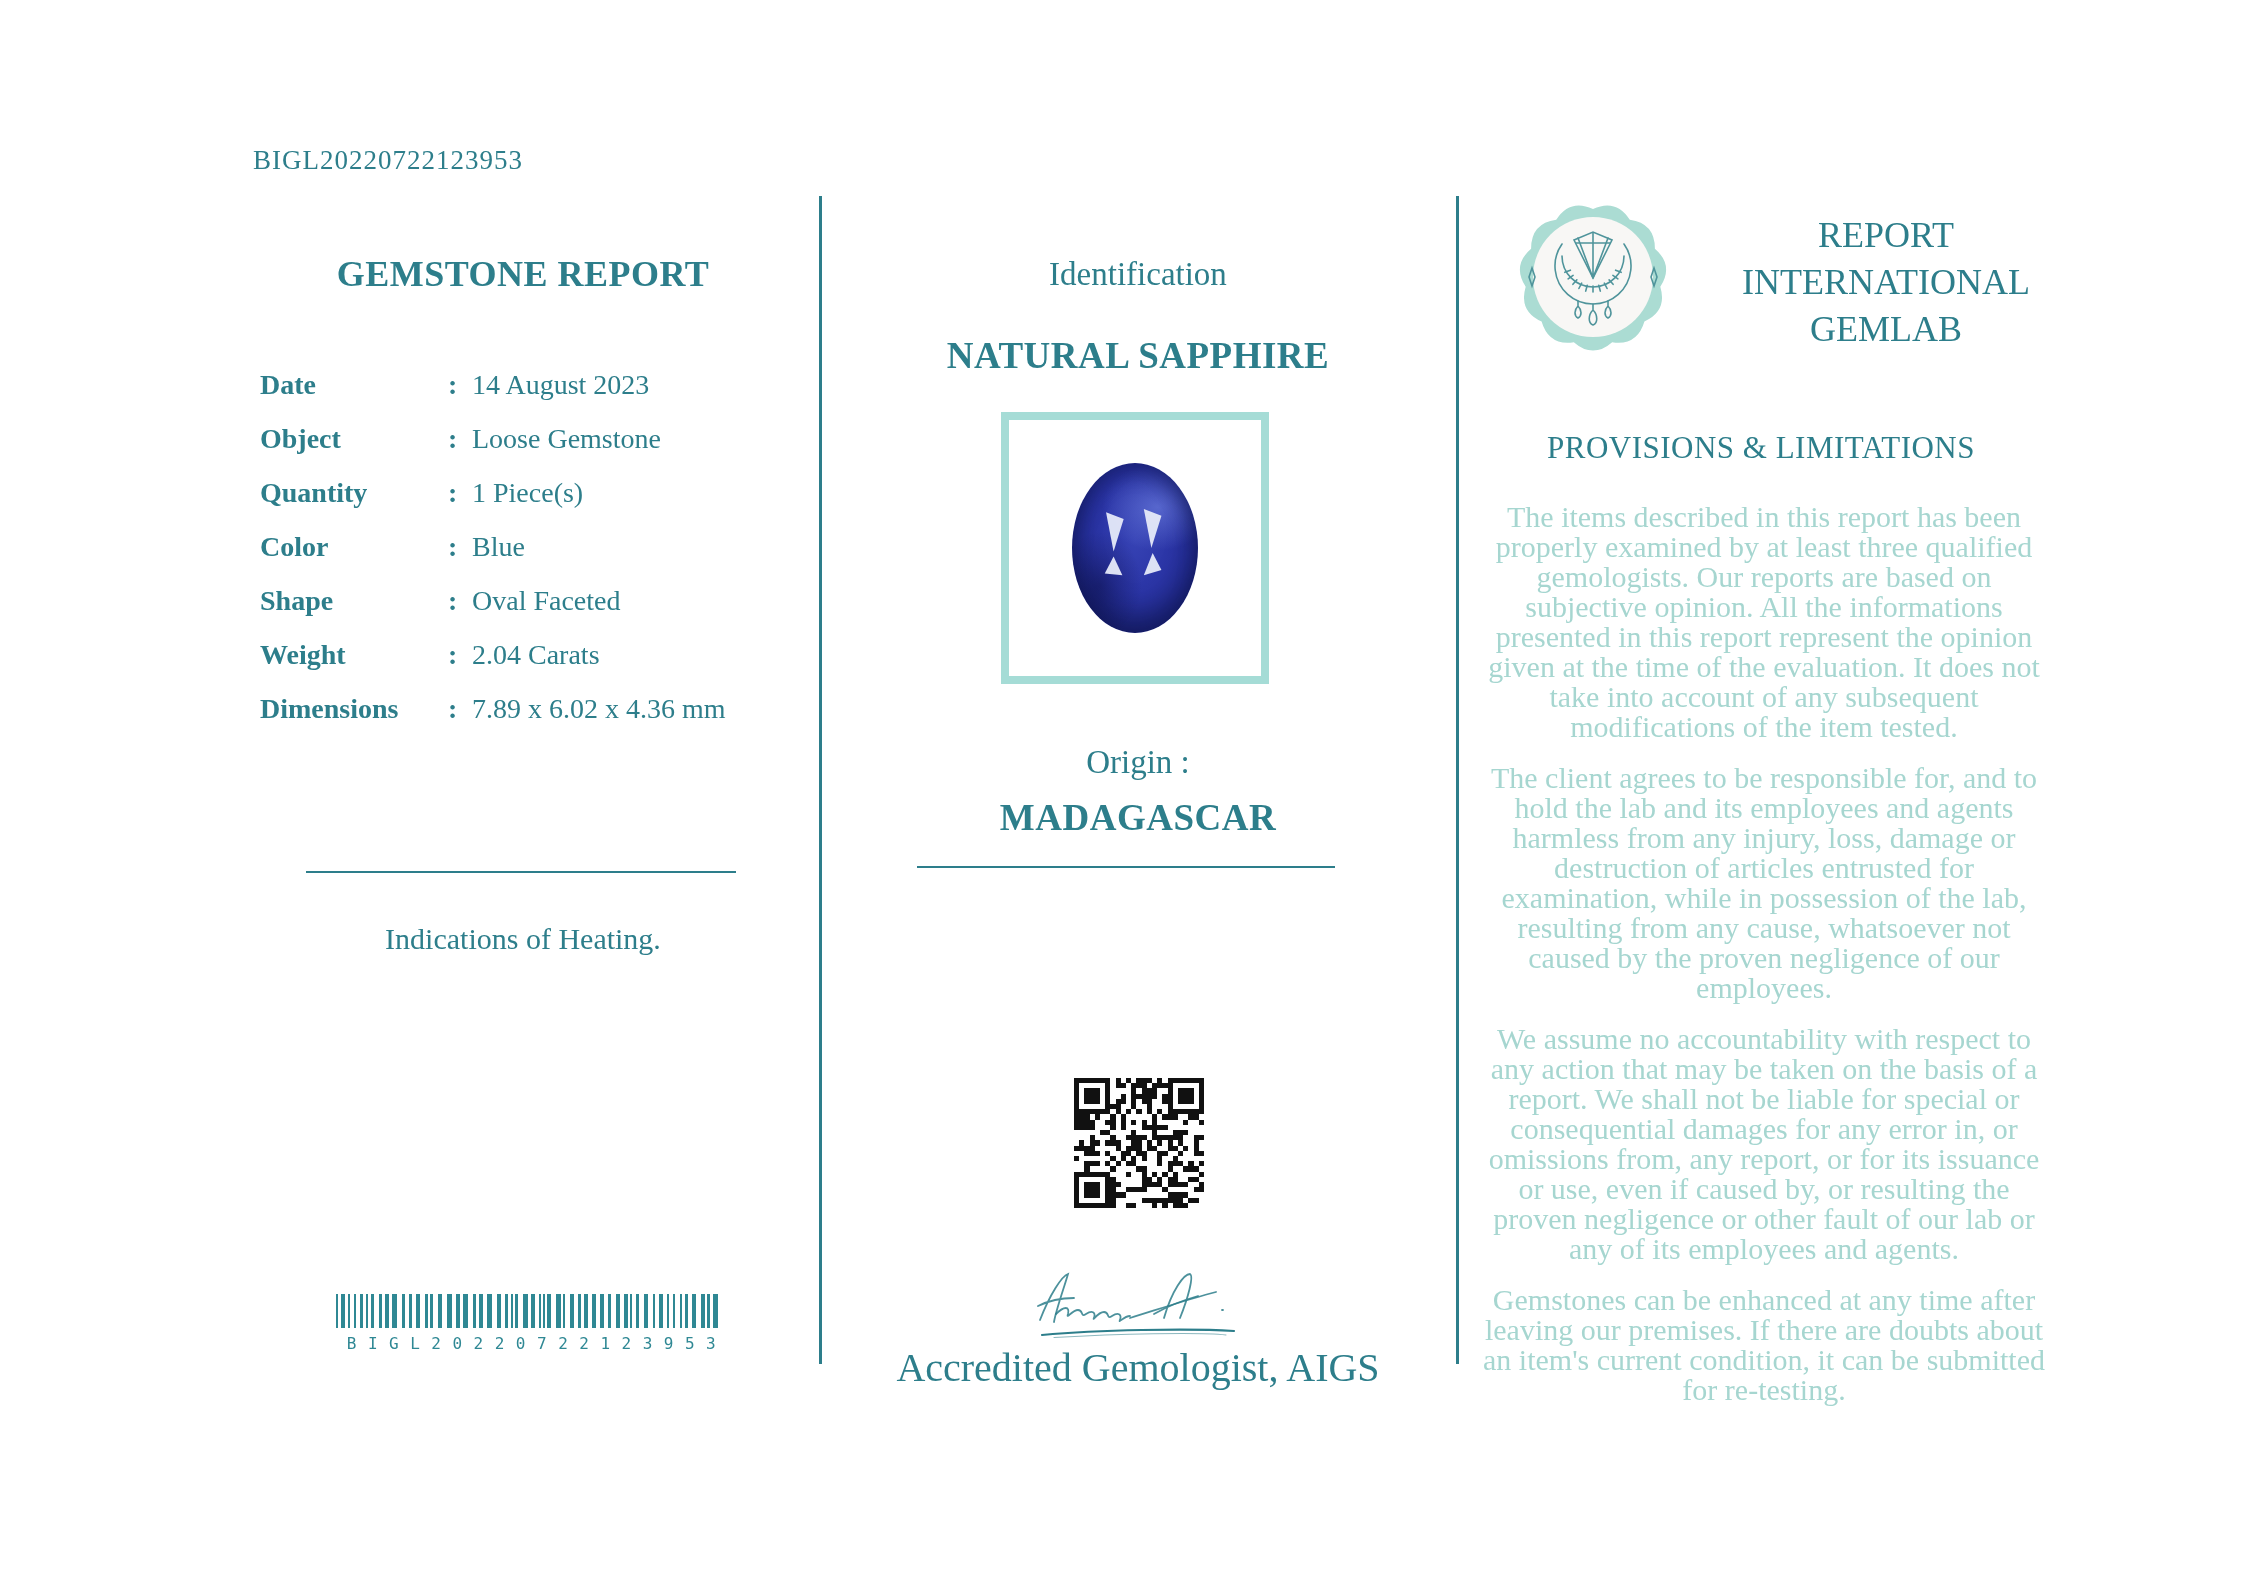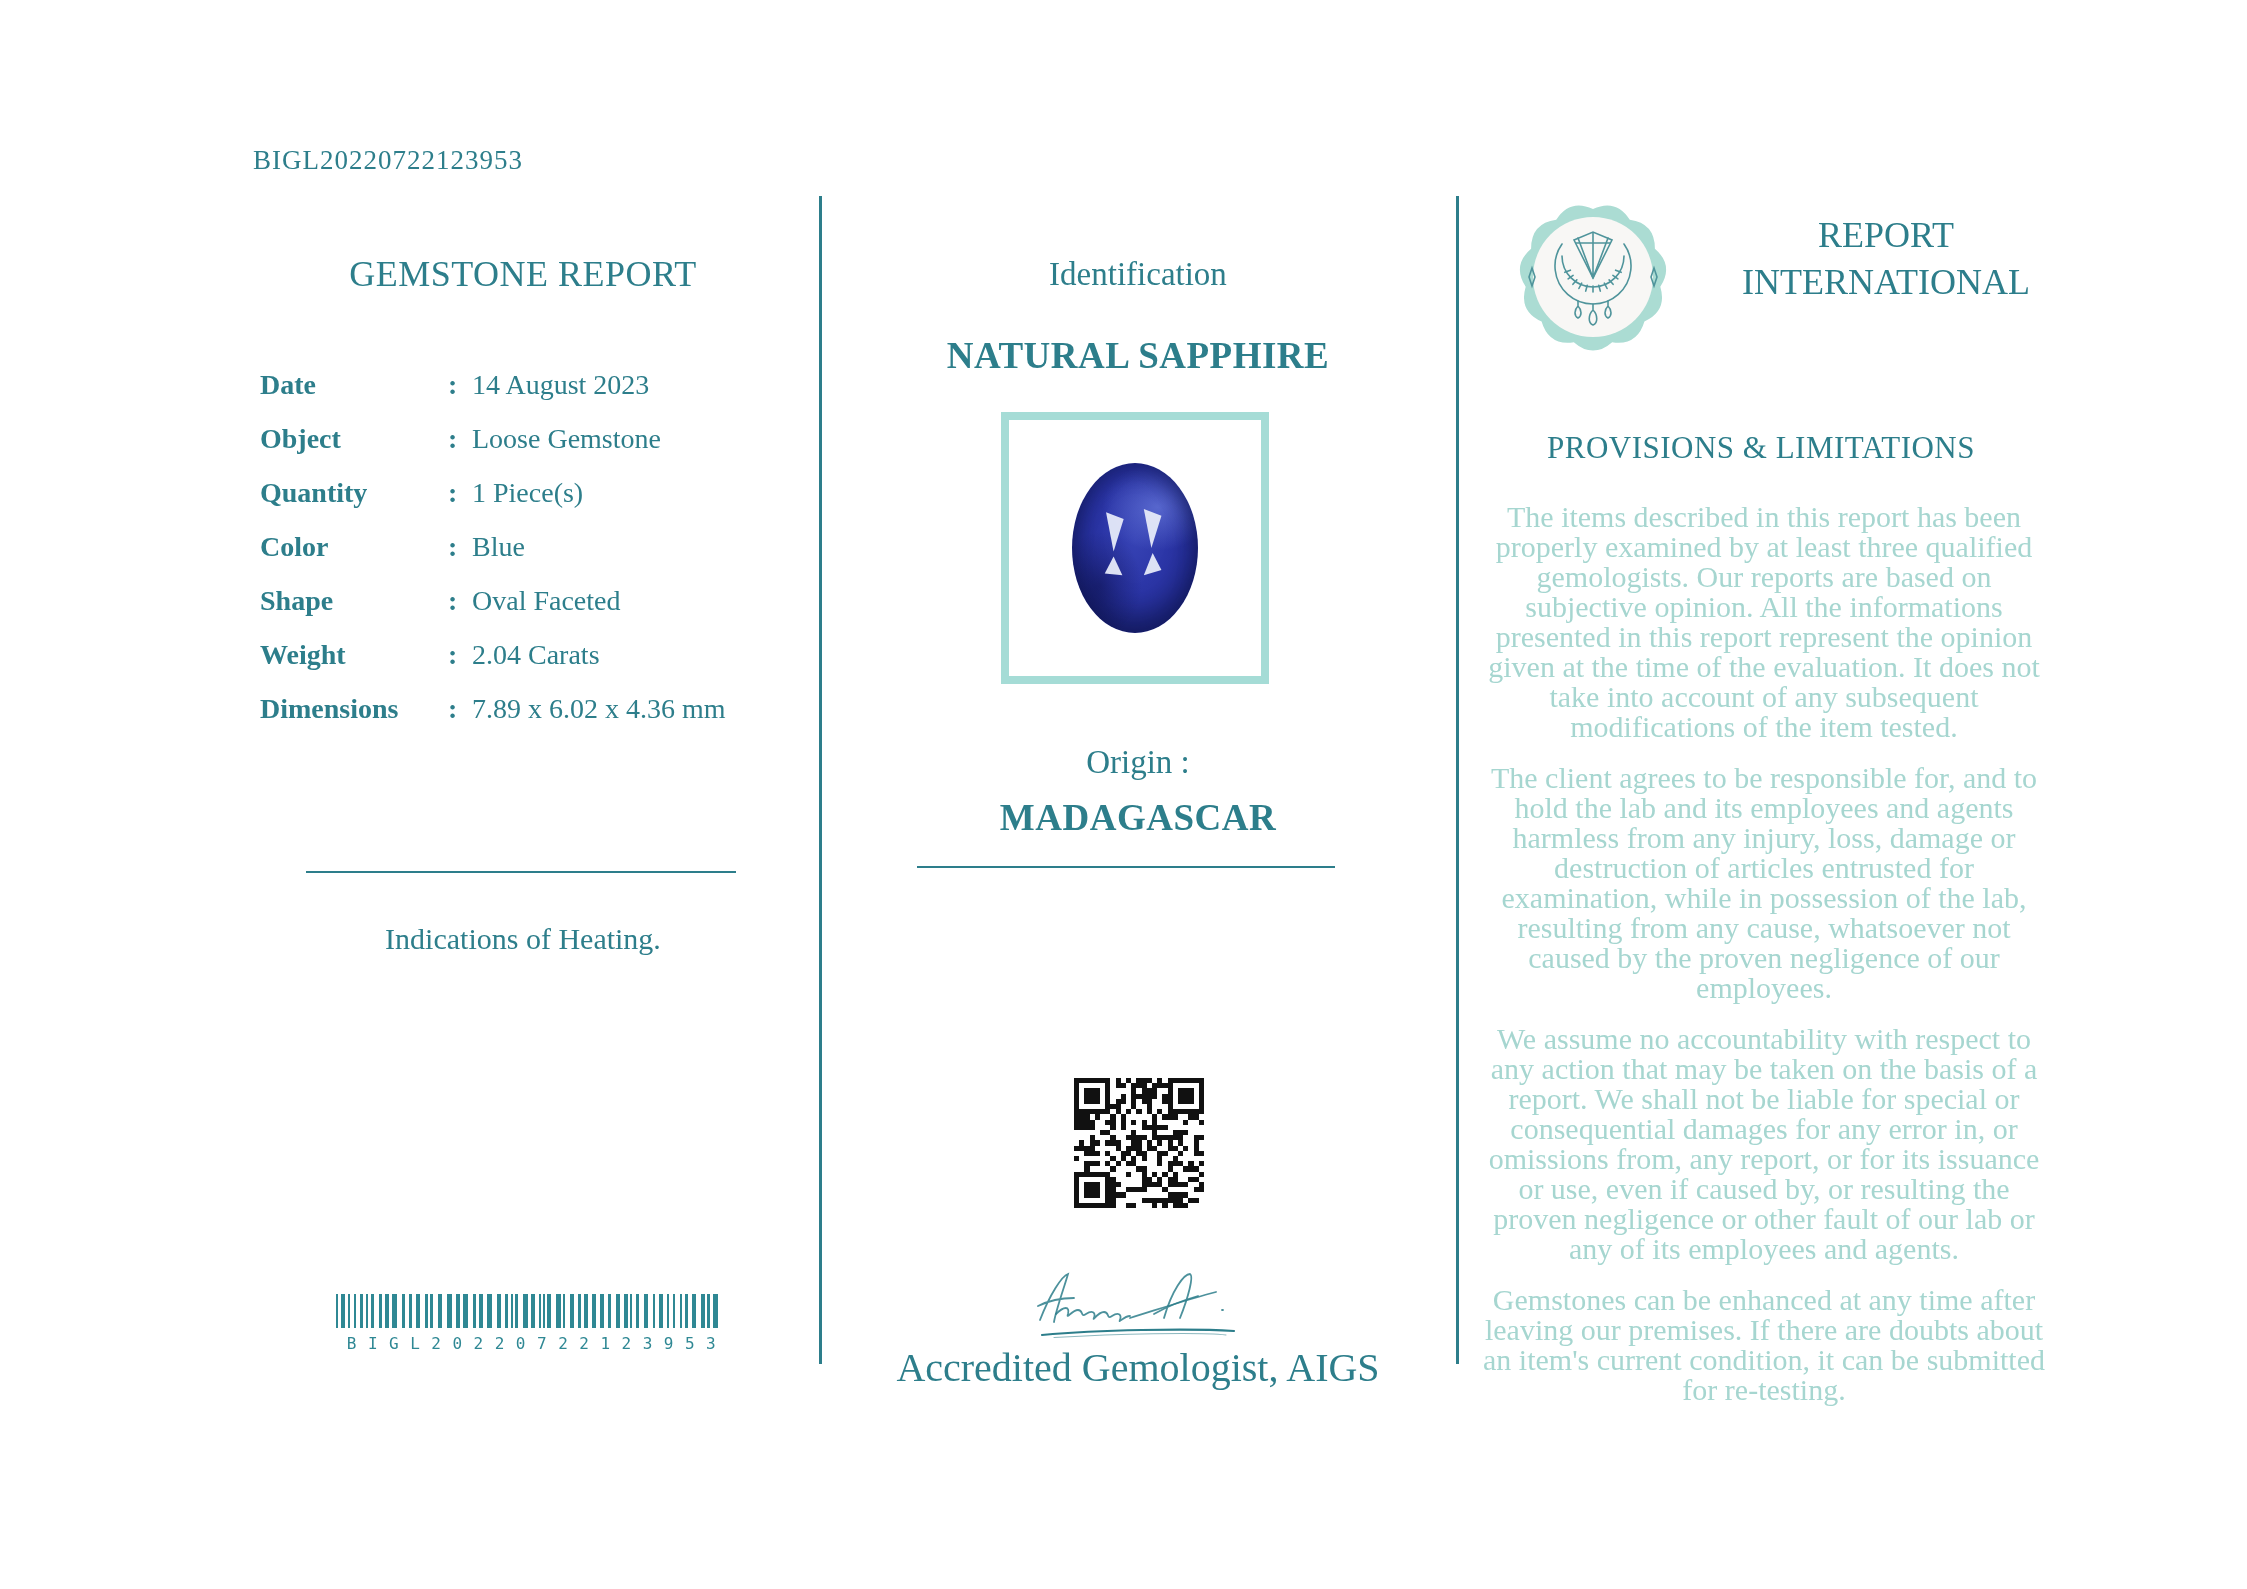--- a/index.html
+++ b/index.html
@@ -5,21 +5,21 @@
   * { margin:0; padding:0; box-sizing:border-box; }
   html,body { background:#ffffff; }
   body { font-family:"Liberation Serif","DejaVu Serif",serif; }
   .page { position:relative; width:2247px; height:1589px; background:#ffffff; overflow:hidden;margin-left:16px; }
   .vline { position:absolute; width:3px; background:#2d7e8b; }
   .hline { position:absolute; height:2px; background:#2d7e8b; }
 
   
   .report-number { position:absolute; left:237px; top:145px; font-size:27px; letter-spacing:1px; color:#2d7e8b; }
   .left-title { position:absolute; left:237px; top:253px; width:540px; text-align:center;
-                font-size:36px; font-weight:normal; color:#2d7e8b; letter-spacing:0.5px; }
+                font-size:36px; font-weight:bold; color:#2d7e8b; letter-spacing:0.5px; }
   .details { position:absolute; left:244px; top:358px; width:530px; }
   .detail-row { position:relative; height:54px; line-height:54px; font-size:28px; color:#2d7e8b; }
   .d-label { position:absolute; left:0; font-weight:bold; }
   .d-colon { position:absolute; left:188px; font-weight:bold; }
   .d-value { position:absolute; left:212px; }
   .left-hline { left:290px; top:871px; width:430px; }
   .comments { position:absolute; left:237px; top:912px; width:540px; text-align:center; color:#2d7e8b; }
   .comments-label { font-size:31px; font-weight:bold; }
   .comments-text  { font-size:30px; margin-top:10px; }
   .barcode { position:absolute; left:320px; top:1294px; width:392px; text-align:center; }
@@ -570,20 +570,21 @@
       <path d="M81,108 L81,114 M81,114 C76,119 76,127 81,129 C86,127 86,119 81,114 Z"></path>
       <path d="M96,105 L96,110 M96,110 C92,114 92,120 96,122 C100,120 100,114 96,110 Z"></path>
       <path d="M20,72 L23,81 L20,90 L17,81 Z"></path>
       <path d="M142,72 L145,81 L142,90 L139,81 Z"></path>
     </g>
   </svg>
 
   <div class="org-name">
     <div>REPORT</div>
     <div>INTERNATIONAL</div>
+    <div>GEMLAB</div>
   </div>
 
   <div class="provisions-title">PROVISIONS &amp; LIMITATIONS</div>
 
   <div class="paragraphs">
     <p>The items described in this report has been properly examined by at least three qualified gemologists. Our reports are based on subjective opinion. All the informations presented in this report represent the opinion given at the time of the evaluation. It does not take into account of any subsequent modifications of the item tested.</p>
     <p>The client agrees to be responsible for, and to hold the lab and its employees and agents harmless from any injury, loss, damage or destruction of articles entrusted for examination, while in possession of the lab, resulting from any cause, whatsoever not caused by the proven negligence of our employees.</p>
     <p>We assume no accountability with respect to any action that may be taken on the basis of a report. We shall not be liable for special or consequential damages for any error in, or omissions from, any report, or for its issuance or use, even if caused by, or resulting the proven negligence or other fault of our lab or any of its employees and agents.</p>
     <p>Gemstones can be enhanced at any time after leaving our premises. If there are doubts about an item's current condition, it can be submitted for re-testing.</p>
   </div>

